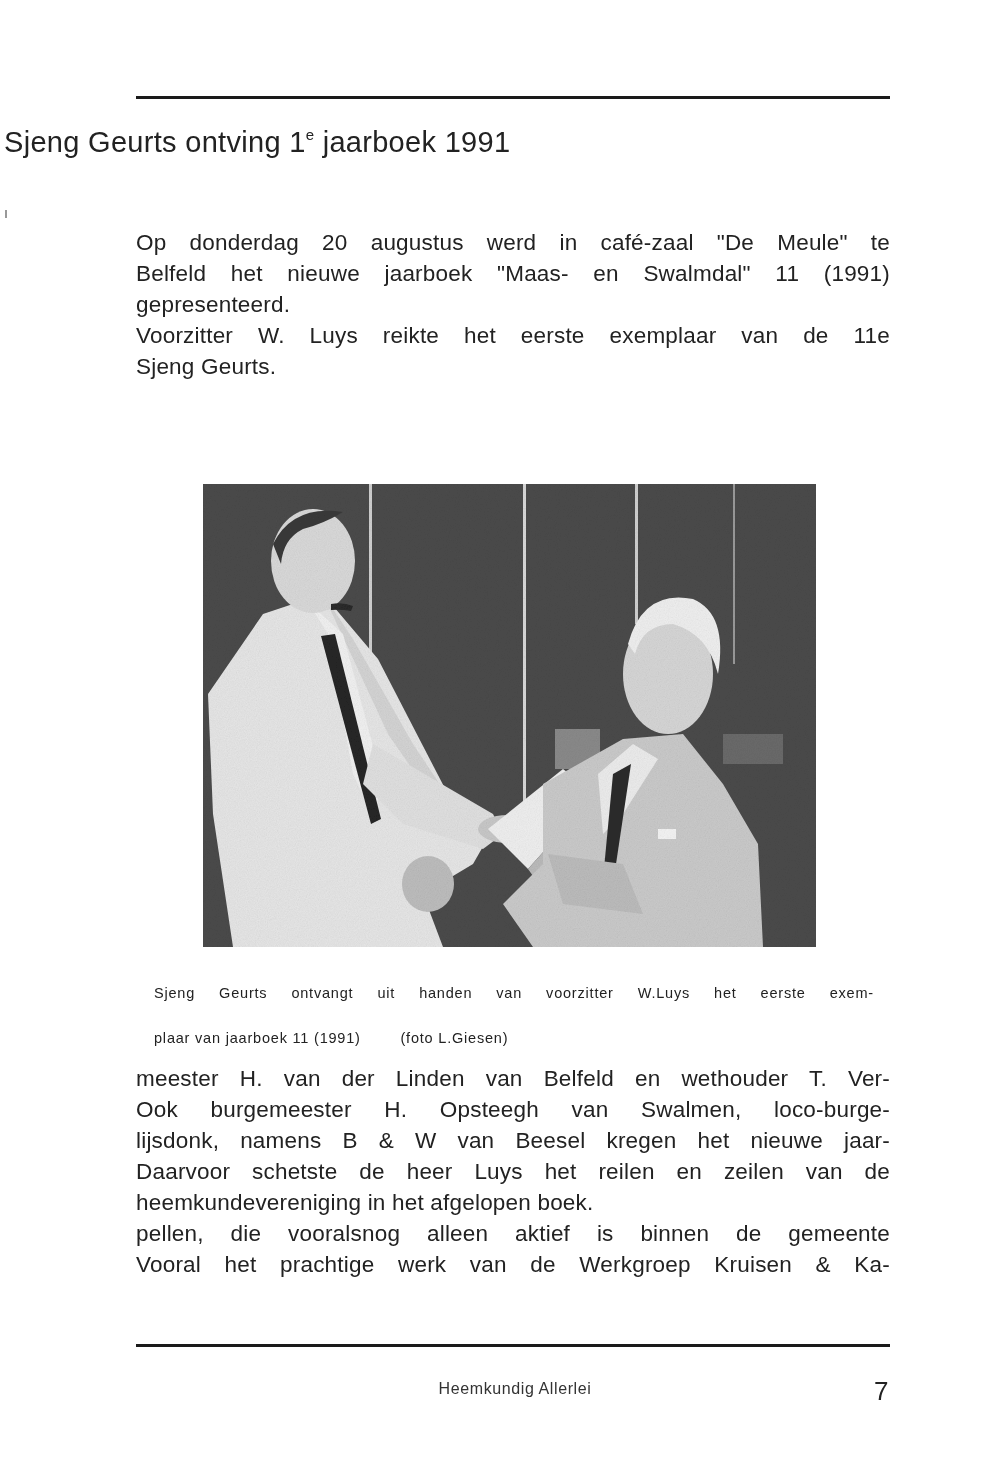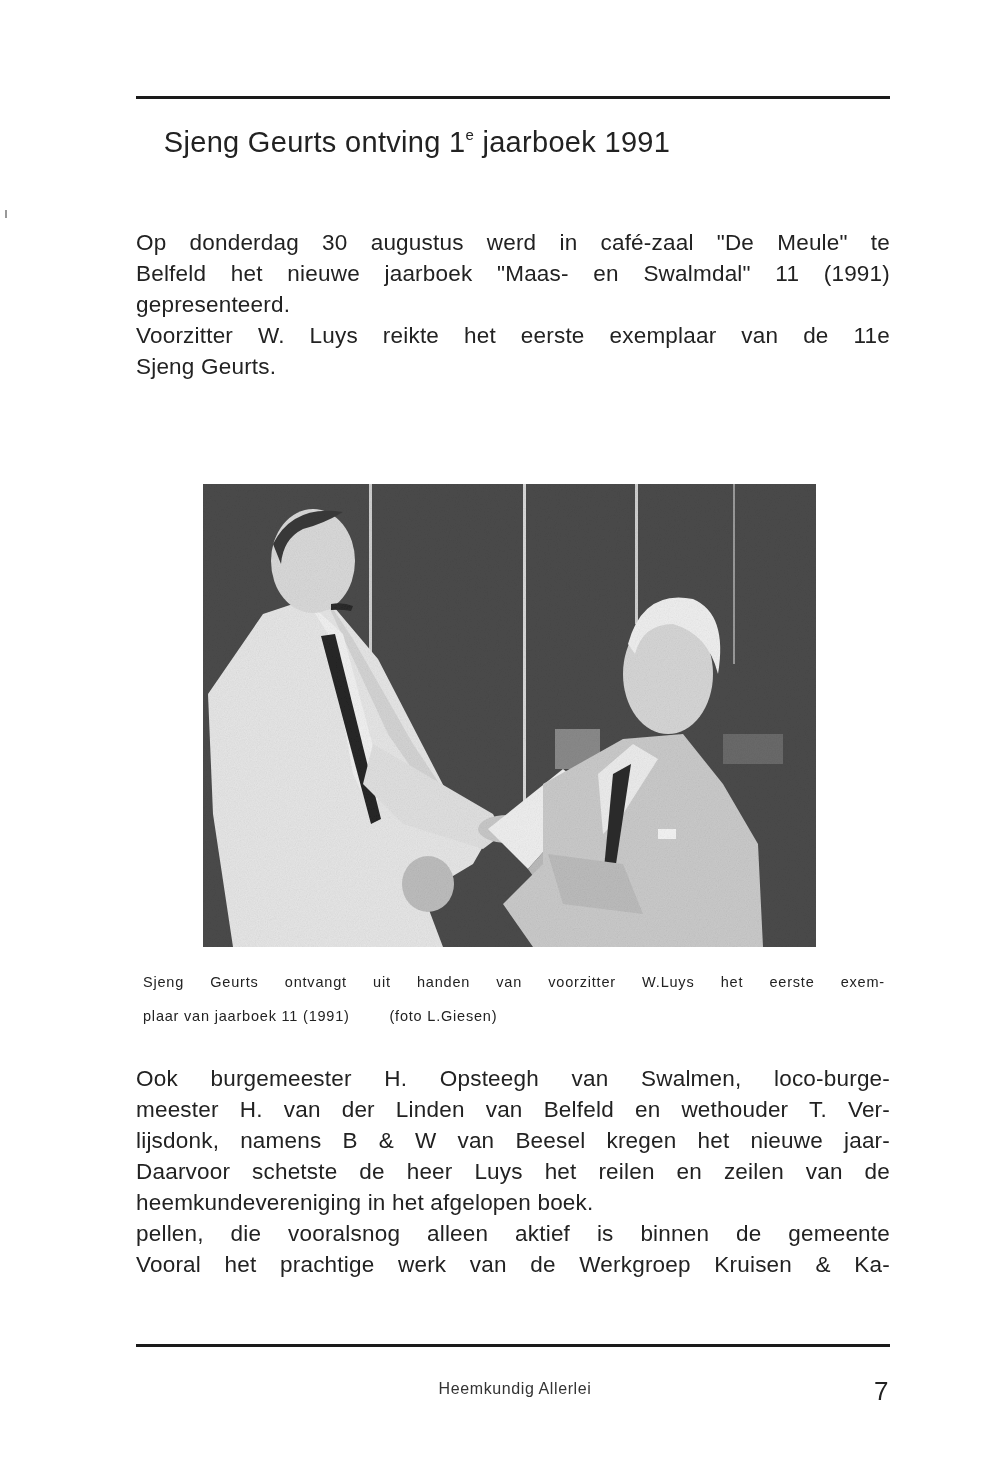--- a/index.html
+++ b/index.html
@@ -11,43 +11,43 @@
     font-family: "Liberation Sans", "DejaVu Sans", sans-serif;
     color: #1e1e1e;
   }
   .rule {
     position: absolute; left: 136px; width: 754px; height: 3px;
     background: #1a1a1a;
   }
   #rule-top { top: 96px; }
   #rule-bottom { top: 1344px; height: 3px; }
   .title {
-    position: absolute; top: 126px; left: 17px; width: 800px;
-    text-align: center;
+    position: absolute; top: 126px; left: 4px; width: 800px;
+    text-align: left;
     font-size: 29px; letter-spacing: 0.3px;
     color: #222;
   }
   .title sup { font-size: 15px; vertical-align: 12px; }
   .para {
     position: absolute; left: 136px; width: 754px;
     font-size: 22.5px; line-height: 31px;
     text-align: justify;
     color: #222;
     letter-spacing: 0.2px;
   }
   .para p { margin: 0; }
   .para p.line { text-align-last: justify; }
   #intro { top: 227px; }
   #body2 { top: 1063px; }
   .caption {
     position: absolute; left: 138px; width: 752px;
     top: 963px; font-size: 14.5px; line-height: 29px;
     letter-spacing: 0.8px; color: #222;
   }
-  .caption p { margin: 5px; }
+  .caption p { margin: 16px; }
   .caption p.line1 { text-align: justify; text-align-last: justify; }
   .photo {
     position: absolute; left: 203px; top: 484px; width: 613px; height: 463px;
     background: #4a4a4a;
     overflow: hidden;
   }
   .footer-title {
     position: absolute; top: 1380px; left: 0; width: 1030px;
     text-align: center; font-size: 16px; letter-spacing: 0.6px; color: #333;
   }
@@ -64,21 +64,21 @@
 
 <div class="scan-mark"></div>
 
 <div class="rule" id="rule-top"></div>
 
 <h1 class="title" style="margin:0;font-weight:normal;">
   <span>Sjeng Geurts ontving 1</span><sup>e</sup><span> jaarboek 1991</span>
 </h1>
 
 <div class="para" id="intro">
-  <p class="line">Op donderdag 30 augustus werd in café-zaal "De Meule" te</p>
+  <p class="line">Op donderdag 20 augustus werd in café-zaal "De Meule" te</p>
   <p class="line">Belfeld het nieuwe jaarboek "Maas- en Swalmdal" 11 (1991)</p>
   <p>gepresenteerd.</p>
   <p class="line">Voorzitter W. Luys reikte het eerste exemplaar van de 11e</p>
   <p>Sjeng Geurts.</p>
 </div>
 
 <div class="photo" title="Black-and-white photo: a man in a light suit with moustache shakes hands with an elderly white-haired man in a light jacket, handing over a book">
   <svg width="613" height="463" viewBox="0 0 613 463">
     <defs>
       <filter id="grain" x="0" y="0" width="100%" height="100%">
@@ -141,22 +141,22 @@
 <div class="caption">
   <p class="line1">Sjeng Geurts ontvangt uit handen van voorzitter W.Luys het eerste exem-</p>
   <p>
     <span>plaar van jaarboek 11 (1991)</span>
     <span style="display:inline-block;width:30px;"></span>
     <span>(foto L.Giesen)</span>
   </p>
 </div>
 
 <div class="para" id="body2">
+  <p class="line">meester H. van der Linden van Belfeld en wethouder T. Ver-</p>
   <p class="line">Ook burgemeester H. Opsteegh van Swalmen, loco-burge-</p>
-  <p class="line">meester H. van der Linden van Belfeld en wethouder T. Ver-</p>
   <p class="line">lijsdonk, namens B &amp; W van Beesel kregen het nieuwe jaar-</p>
   <p class="line">Daarvoor schetste de heer Luys het reilen en zeilen van de</p>
   <p>heemkundevereniging in het afgelopen boek.</p>
   <p class="line">pellen, die vooralsnog alleen aktief is binnen de gemeente</p>
   <p class="line">Vooral het prachtige werk van de Werkgroep Kruisen &amp; Ka-</p>
 </div>
 
 <div class="rule" id="rule-bottom"></div>
 
 <div class="footer-title">Heemkundig Allerlei</div>

